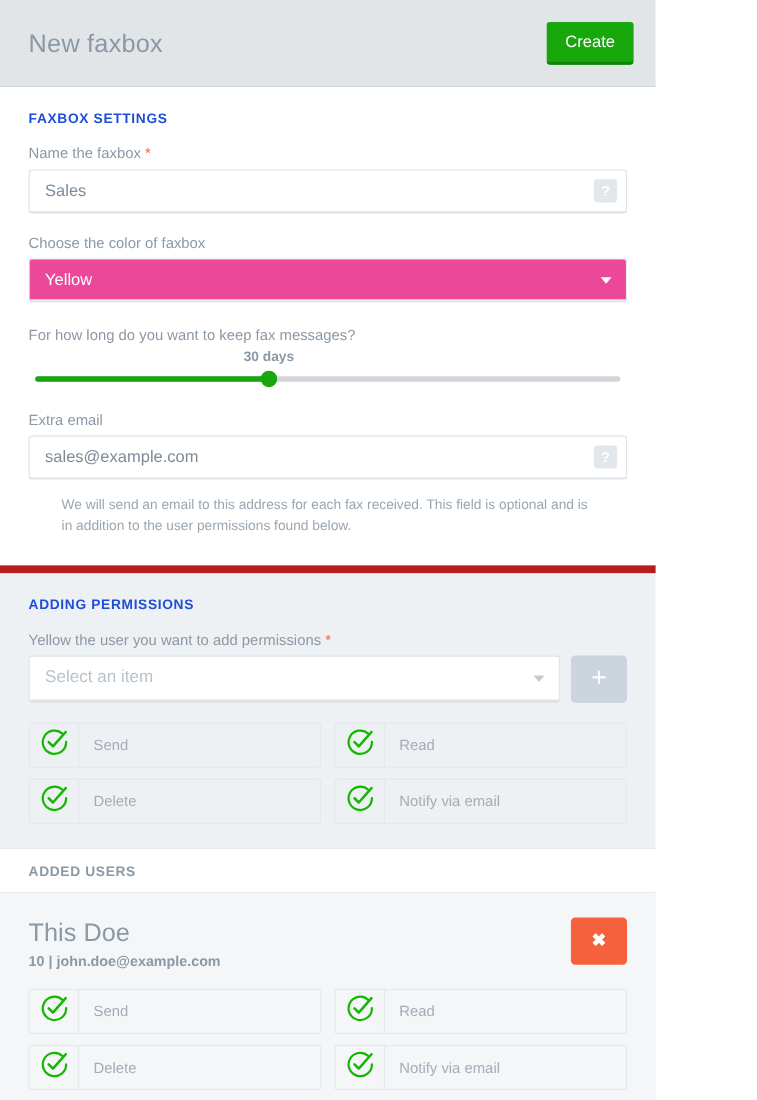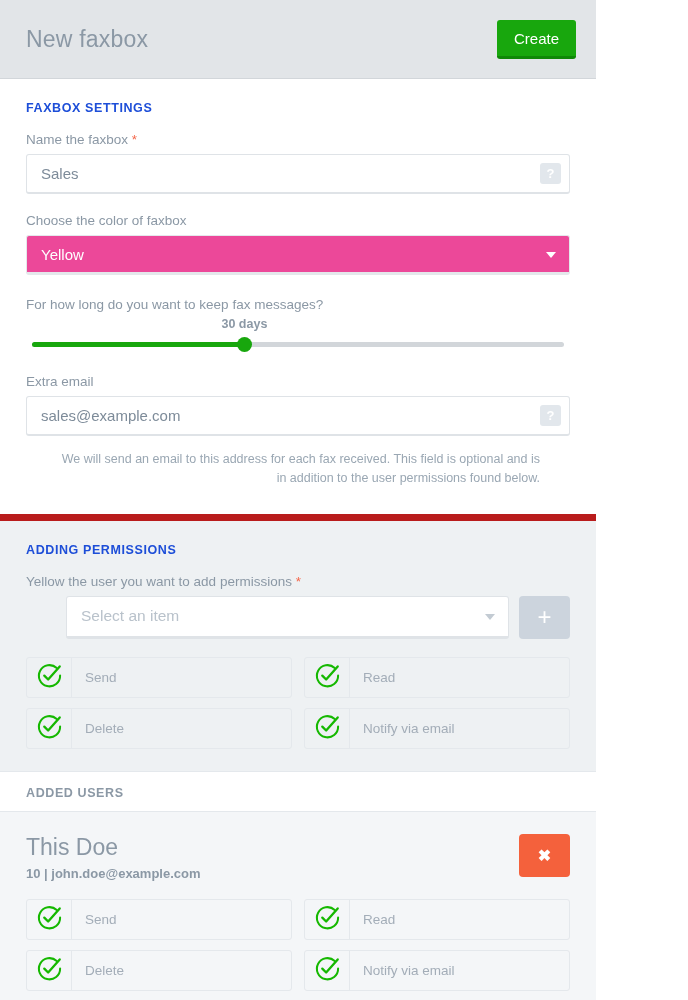--- a/index.html
+++ b/index.html
@@ -173,27 +173,27 @@
     width: 15px; height: 15px;
     border-radius: 50%;
     background: #18a70d;
     margin-left: -7px;
     cursor: pointer;
   }
 
   .help-text {
     font-size: 12.5px;
     color: #9aa7b3;
-    text-align: right;
+    text-align: left;
     line-height: 1.5;
     margin: 14px 30px 0;
   }
 
   
-  .select-row { display: flex; gap: 10px; align-items: stretch; margin-left: 40px; }
+  .select-row { display: flex; gap: 10px; align-items: stretch; }
   .select-main { flex: 1; min-width: 0; }
   .btn-plus {
     width: 51px;
     height: 43px;
     background: #ccd4dd;
     border: none;
     border-radius: 4px;
     color: #ffffff;
     font-size: 24px;
     line-height: 1;

